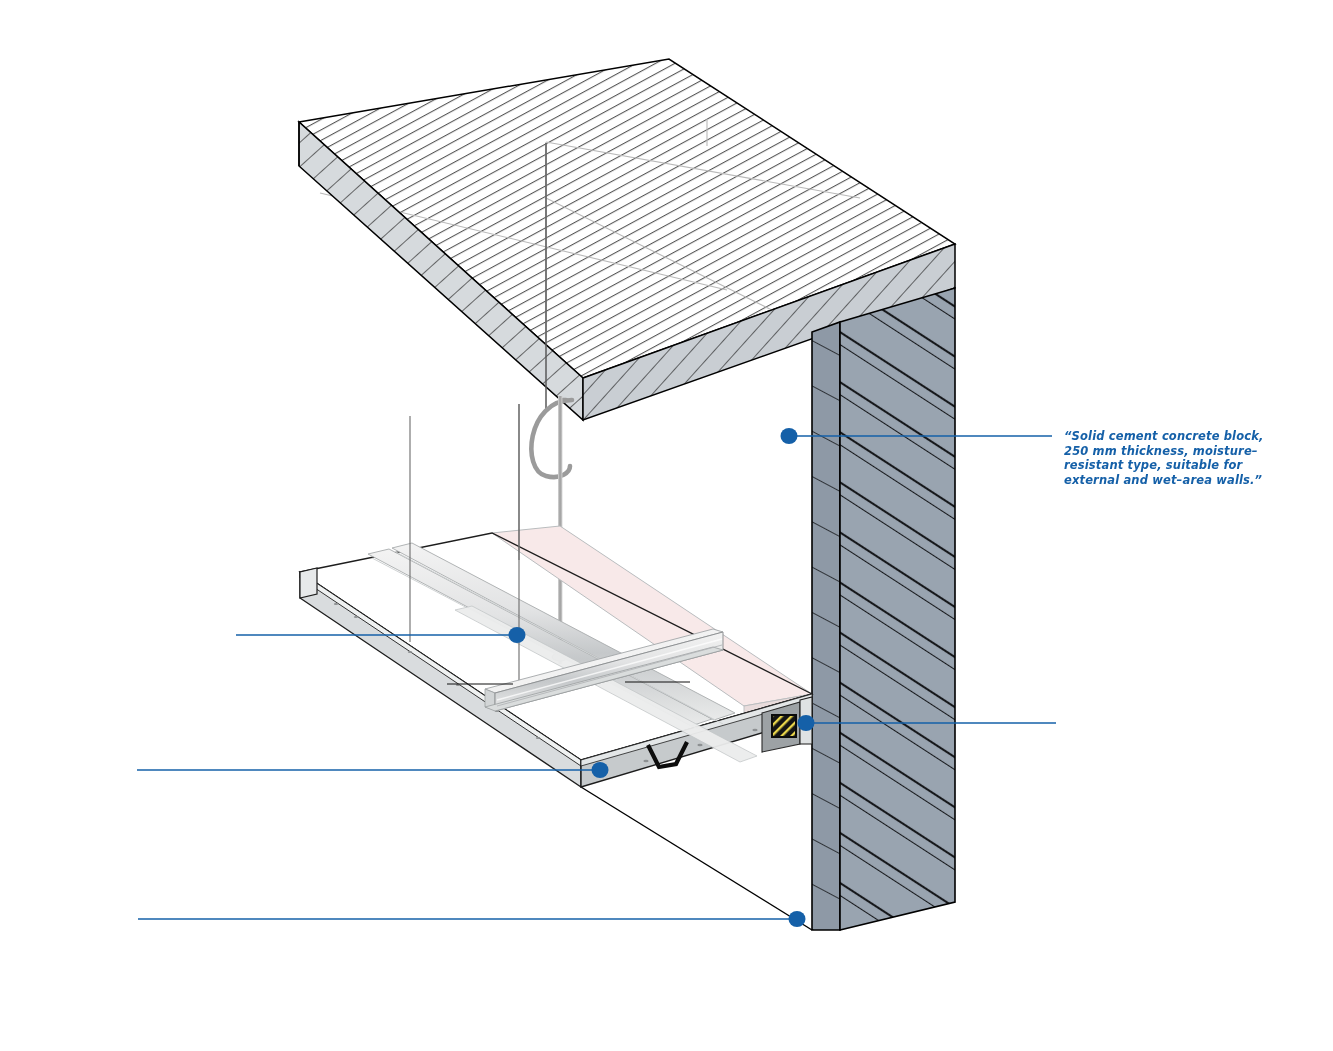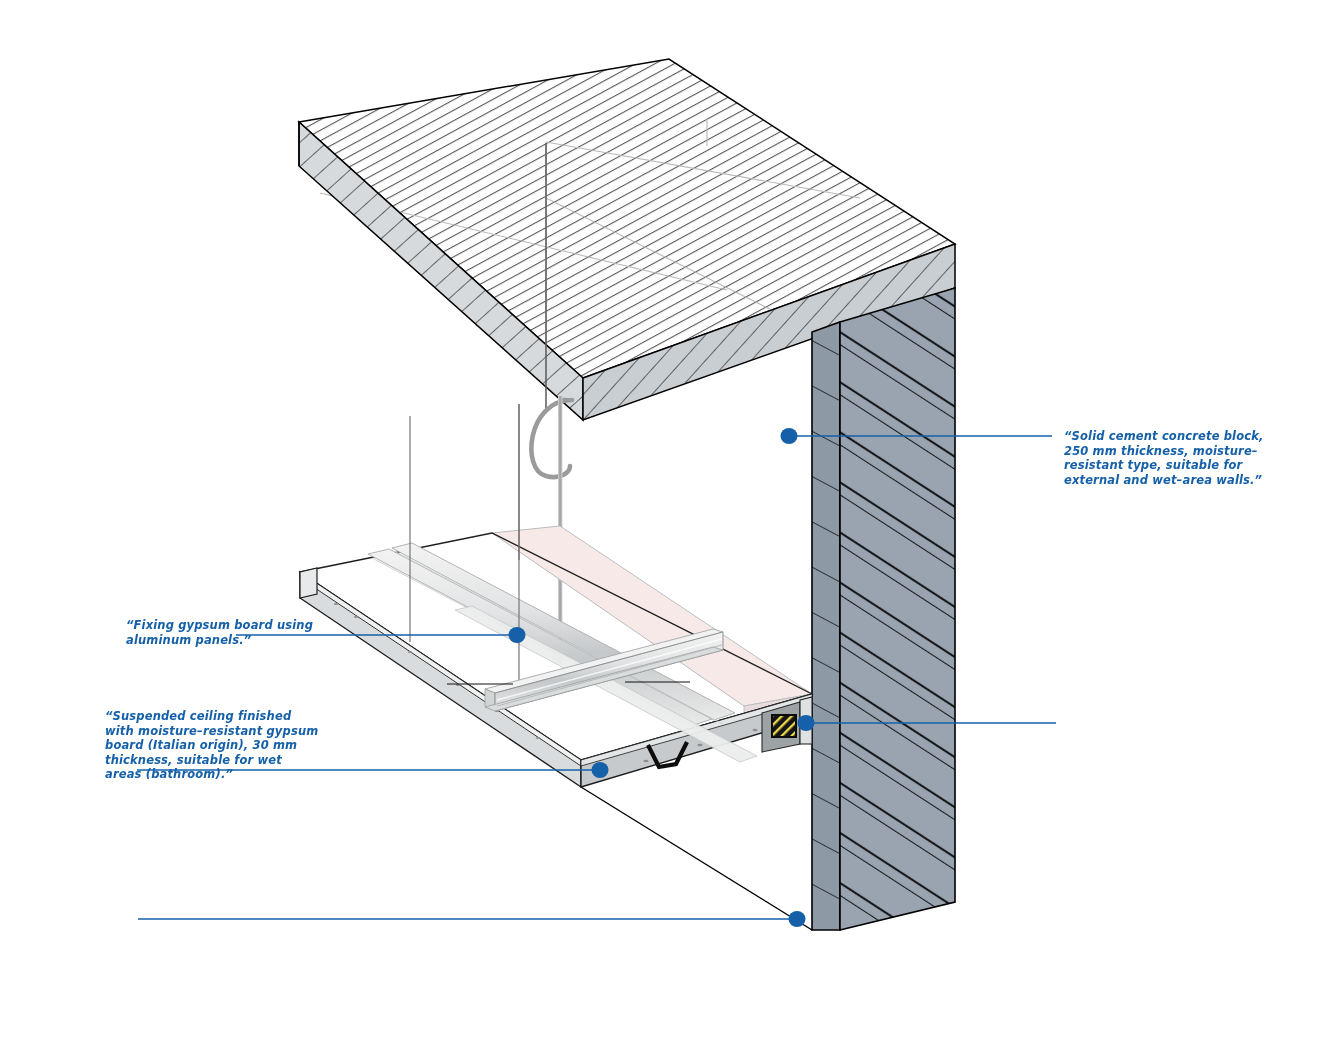--- a/index.html
+++ b/index.html
@@ -201,18 +201,16 @@
     <ellipse cx="806" cy="723" rx="8.5" ry="8"></ellipse>
     <ellipse cx="600" cy="770" rx="8.5" ry="8"></ellipse>
     <ellipse cx="797" cy="919" rx="8.5" ry="8"></ellipse>
     <ellipse cx="517" cy="635" rx="8.5" ry="8"></ellipse>
   </g>
 </svg>
 
 <div class="anno" id="anno-wall">“Solid cement concrete block, 250 mm thickness, moisture–resistant type, suitable for external and wet–area walls.”</div>
 
 
-<div class="anno" id="anno-ceiling">“Suspended ceiling finished with moisture–resistant gypsum board (Italian origin), 30 mm thickness, suitable for wet areas (bathroom).”</div>
-
-
-<div class="anno" id="anno-fixing">“Fixing gypsum board using aluminum panels.”</div>
+
+
 
 </div>
 
 </body></html>

